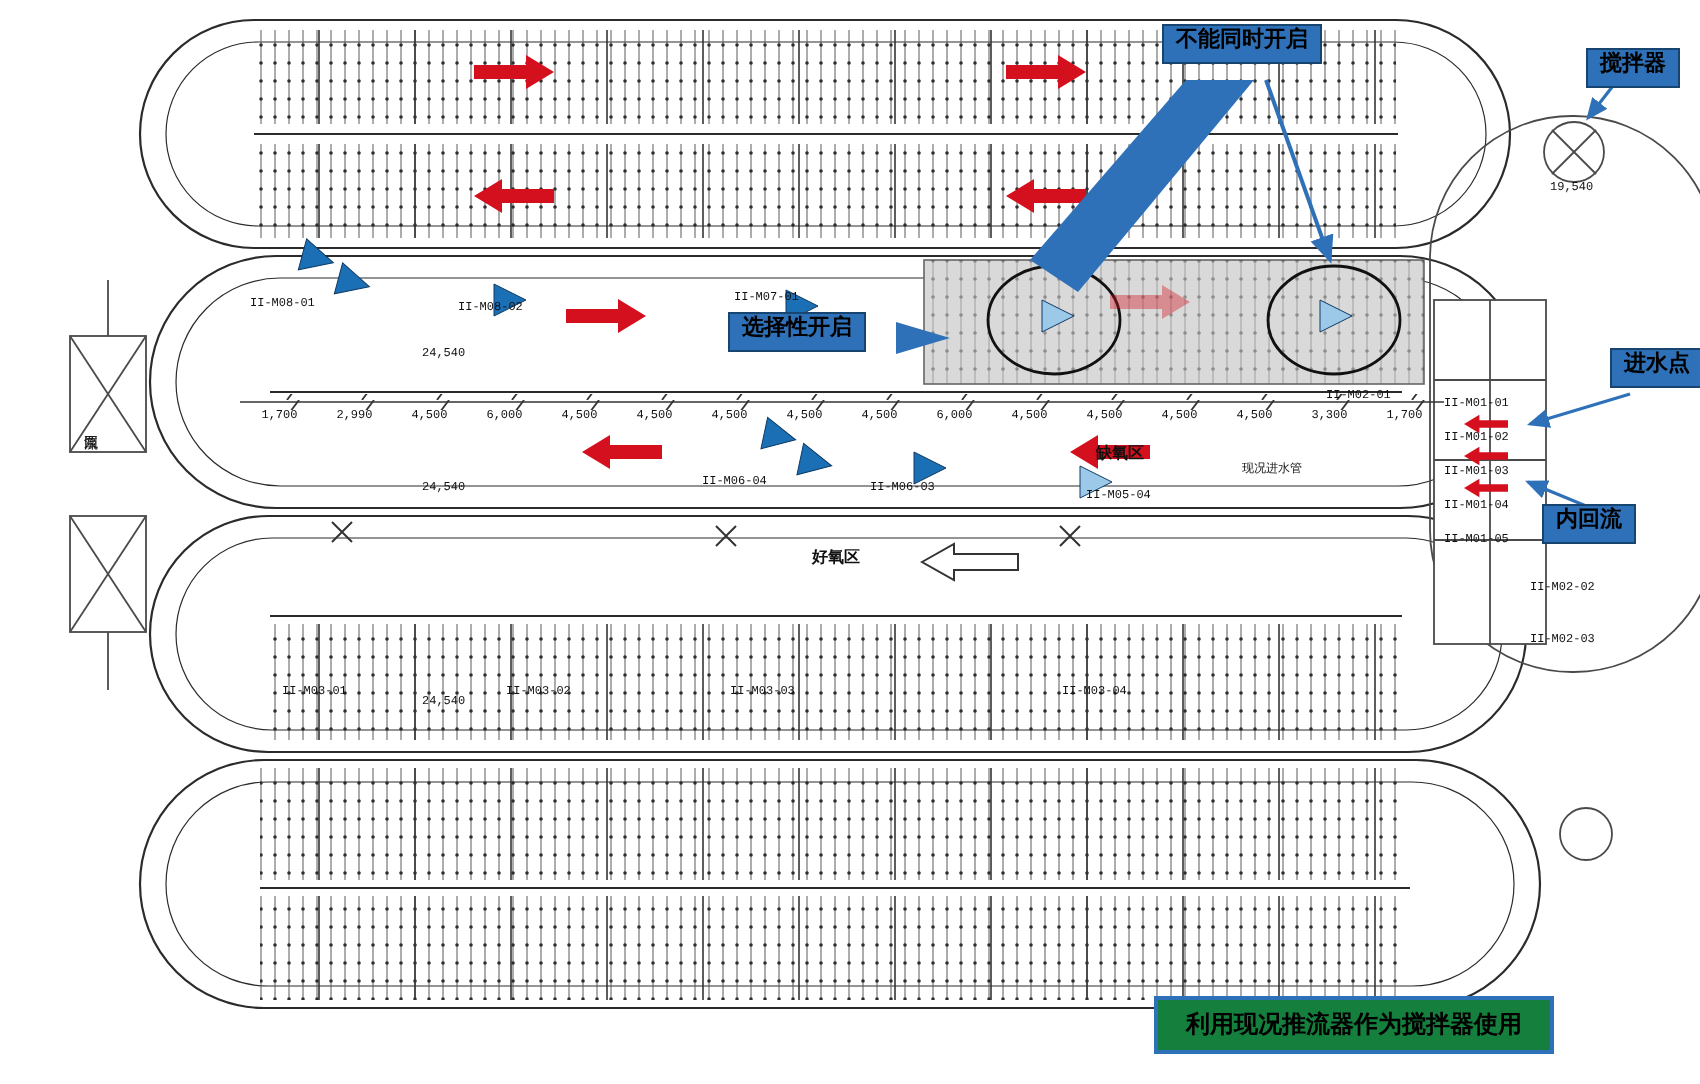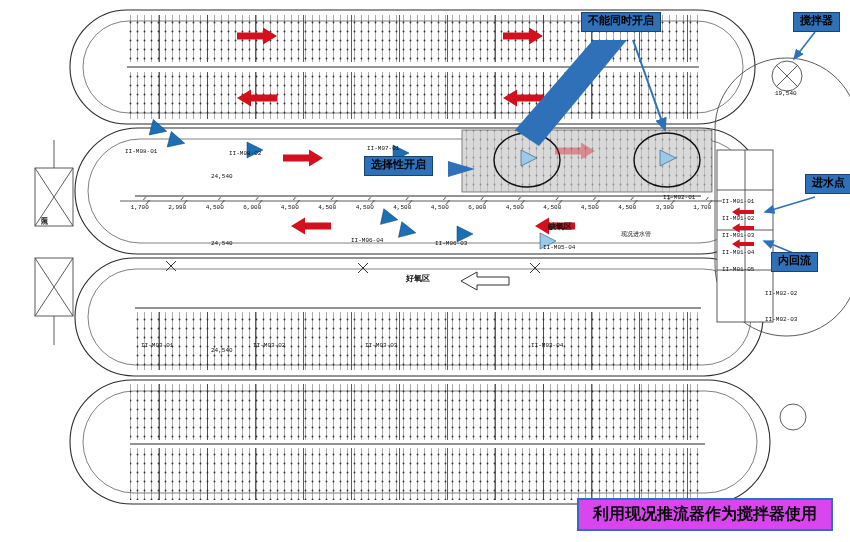--- a/index.html
+++ b/index.html
@@ -1,22 +1,22 @@
 <!DOCTYPE html>
 <html><head>
 <meta charset="utf-8">
 <style>
   html,body{margin:0;padding:0;background:#fff;}
   .stage{position:relative;width:850px;height:542px;background:#fff;overflow:hidden;
          font-family:Liberation Mono, monospace;margin-left:15px;}
   .stage svg{position:absolute;left:0;top:0;}
   .callout{position:absolute;background:#2f71b8;border:1px solid #17456f;color:#000;
            font-size:11px;font-weight:700;padding:2px 6px;line-height:1.25;white-space:nowrap;z-index:5;}
-  .note{position:absolute;background:#d946ef;border:2px solid #2f71b8;color:#000;
-        font-size:16px;font-weight:700;padding:4px 14px;white-space:nowrap;z-index:5;}
+  .note{position:absolute;background:#15803d;border:2px solid #2f71b8;color:#000;
+        font-size:12px;font-weight:700;padding:4px 14px;white-space:nowrap;z-index:5;}
   .zone{position:absolute;font-size:8px;font-weight:700;color:#111;white-space:nowrap;z-index:4;}
   .dimlabel{position:absolute;font-size:6px;color:#111;white-space:nowrap;z-index:4;}
   .dimrow{position:absolute;left:106px;top:204px;width:600px;display:flex;z-index:4;}
   .dimrow .dim{flex:1;text-align:center;font-size:6px;color:#111;}
   .eq-layer{position:absolute;inset:0;z-index:4;pointer-events:none;}
   .eq{position:absolute;font-size:6px;color:#111;white-space:nowrap;}
   .vlabel{position:absolute;writing-mode:vertical-rl;font-size:7px;color:#111;z-index:4;}
 </style>
 </head>
 <body>
@@ -150,21 +150,21 @@
       <polygon points="578,40 612,40 524,146 500,130" fill="#2f71b8"></polygon>
       <line x1="618" y1="40" x2="650" y2="130" stroke="#2f71b8" stroke-width="2" marker-end="url(#mb)"></line>
       <line x1="800" y1="32" x2="779" y2="59" stroke="#2f71b8" stroke-width="1.6" marker-end="url(#mb)"></line>
       <polygon points="433,161 433,177 460,169" fill="#2f71b8"></polygon>
       <line x1="800" y1="197" x2="750" y2="212" stroke="#2f71b8" stroke-width="1.6" marker-end="url(#mb)"></line>
       <line x1="795" y1="260" x2="749" y2="241" stroke="#2f71b8" stroke-width="1.6" marker-end="url(#mb)"></line>
     </g>
   </svg>
 
   <div class="callout" style="left:566px;top:12px">不能同时开启</div>
-  <div class="callout" style="left:778px;top:12px">搅拌器</div>
+  <div class="callout" style="left:778px;top:24px">搅拌器</div>
   <div class="callout" style="left:349px;top:156px">选择性开启</div>
   <div class="callout" style="left:790px;top:174px">进水点</div>
   <div class="callout" style="left:756px;top:252px">内回流</div>
   <div class="note" style="left:562px;top:498px">利用现况推流器作为搅拌器使用</div>
 
   <div class="zone" style="left:533px;top:221px">缺氧区</div>
   <div class="zone" style="left:391px;top:273px">好氧区</div>
   <div class="vlabel" style="left:24px;top:212px">回流泵</div>
 
   <div class="dimlabel" style="left:196px;top:173px">24,540</div>

